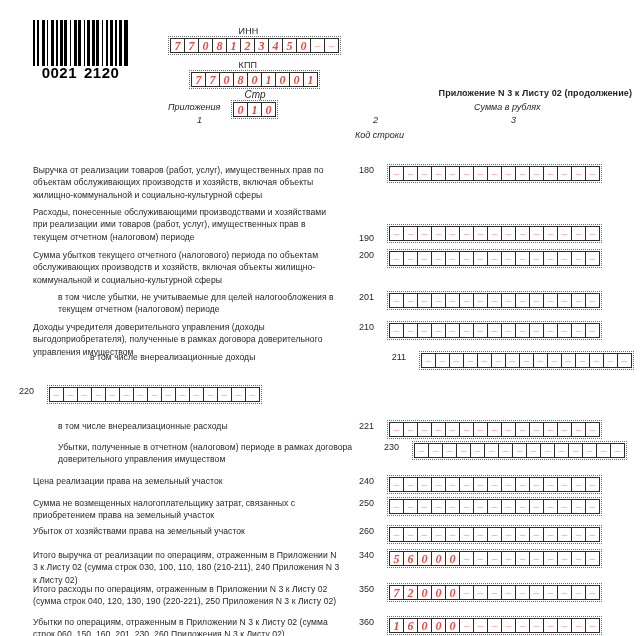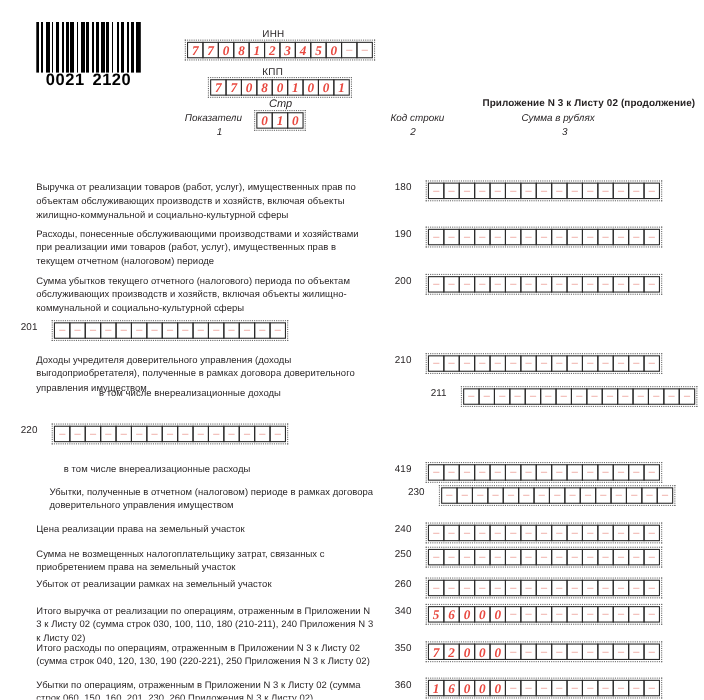--- a/index.html
+++ b/index.html
@@ -139,21 +139,21 @@
     font-size: 9px;
     font-style: italic;
     color: #231f20;
     white-space: nowrap;
   }
   .ch-label { top: 0; }
   .ch-num { top: 13px; }
 
   .ch-pokaz { left: 168px; }
   .ch-pokaz-n { left: 197px; }
-  .ch-kod { left: 355px; }
+  .ch-kod { left: 355px; margin-top: 28px; }
   .ch-kod-n { left: 373px; }
   .ch-summa { left: 474px; }
   .ch-summa-n { left: 511px; }
 
   .row {
     position: relative;
     display: flex;
     align-items: flex-start;
   }
   .row-text {
@@ -230,21 +230,21 @@
           <div class="cell">0</div>
         </div>
     </div>
   </div>
 
   <div class="appendix-caption">Приложение N 3 к Листу 02 (продолжение)</div>
 </div>
 
 <div class="table">
   <div class="col-head">
-    <div class="ch ch-label ch-pokaz">Показатели</div>
+    <div class="ch ch-label ch-pokaz">Приложения</div>
     <div class="ch ch-num ch-pokaz-n">1</div>
     <div class="ch ch-label ch-kod">Код строки</div>
     <div class="ch ch-num ch-kod-n">2</div>
     <div class="ch ch-label ch-summa">Сумма в рублях</div>
     <div class="ch ch-num ch-summa-n">3</div>
   </div>
 
   <div id="rows-container" style="position: relative; height: 540px;">
       <div class="row" style="position: absolute; left: 0px; top: 34px;">
         <div class="row-text">Выручка от реализации товаров (работ, услуг), имущественных прав по объектам обслуживающих производств и хозяйств, включая объекты жилищно-коммунальной и социально-культурной сферы</div>
@@ -262,21 +262,21 @@
             <div class="cell dash">–</div>
             <div class="cell dash">–</div>
             <div class="cell dash">–</div>
             <div class="cell dash">–</div>
             <div class="cell dash">–</div>
             <div class="cell dash">–</div>
             <div class="cell dash">–</div>
           </div>
         </div>
       </div>
-      <div class="row" style="position: absolute; left: 0px; top: 76px;">
+      <div class="row" style="position: absolute; left: 0px; top: 76px; align-items: flex-end;">
         <div class="row-text">Расходы, понесенные обслуживающими производствами и хозяйствами при реализации ими товаров (работ, услуг), имущественных прав в текущем отчетном (налоговом) периоде</div>
         <div class="row-code">190</div>
         <div class="row-cells">
           <div class="cells">
             <div class="cell dash">–</div>
             <div class="cell dash">–</div>
             <div class="cell dash">–</div>
             <div class="cell dash">–</div>
             <div class="cell dash">–</div>
             <div class="cell dash">–</div>
@@ -309,20 +309,21 @@
             <div class="cell dash">–</div>
             <div class="cell dash">–</div>
             <div class="cell dash">–</div>
             <div class="cell dash">–</div>
             <div class="cell dash">–</div>
             <div class="cell dash">–</div>
           </div>
         </div>
       </div>
       <div class="row" style="position: absolute; left: 0px; top: 161px;">
+        <div class="row-text indent">в том числе убытки, не учитываемые для целей налогообложения в текущем отчетном (налоговом) периоде</div>
         <div class="row-code">201</div>
         <div class="row-cells">
           <div class="cells">
             <div class="cell dash">–</div>
             <div class="cell dash">–</div>
             <div class="cell dash">–</div>
             <div class="cell dash">–</div>
             <div class="cell dash">–</div>
             <div class="cell dash">–</div>
             <div class="cell dash">–</div>
@@ -400,42 +401,42 @@
             <div class="cell dash">–</div>
             <div class="cell dash">–</div>
             <div class="cell dash">–</div>
             <div class="cell dash">–</div>
             <div class="cell dash">–</div>
           </div>
         </div>
       </div>
       <div class="row" style="position: absolute; left: 0px; top: 290px;">
         <div class="row-text indent">в том числе внереализационные расходы</div>
-        <div class="row-code">419</div>
-        <div class="row-cells">
-          <div class="cells">
-            <div class="cell dash">–</div>
-            <div class="cell dash">–</div>
-            <div class="cell dash">–</div>
-            <div class="cell dash">–</div>
-            <div class="cell dash">–</div>
-            <div class="cell dash">–</div>
-            <div class="cell dash">–</div>
-            <div class="cell dash">–</div>
-            <div class="cell dash">–</div>
-            <div class="cell dash">–</div>
-            <div class="cell dash">–</div>
-            <div class="cell dash">–</div>
-            <div class="cell dash">–</div>
-            <div class="cell dash">–</div>
-            <div class="cell dash">–</div>
-          </div>
-        </div>
-      </div>
-      <div class="row" style="position: absolute; left: 12px; top: 311px;">
+        <div class="row-code">221</div>
+        <div class="row-cells">
+          <div class="cells">
+            <div class="cell dash">–</div>
+            <div class="cell dash">–</div>
+            <div class="cell dash">–</div>
+            <div class="cell dash">–</div>
+            <div class="cell dash">–</div>
+            <div class="cell dash">–</div>
+            <div class="cell dash">–</div>
+            <div class="cell dash">–</div>
+            <div class="cell dash">–</div>
+            <div class="cell dash">–</div>
+            <div class="cell dash">–</div>
+            <div class="cell dash">–</div>
+            <div class="cell dash">–</div>
+            <div class="cell dash">–</div>
+            <div class="cell dash">–</div>
+          </div>
+        </div>
+      </div>
+      <div class="row" style="position: absolute; left: 0px; top: 311px; padding-left: 25px;">
         <div class="row-text">Убытки, полученные в отчетном (налоговом) периоде в рамках договора доверительного управления имуществом</div>
         <div class="row-code">230</div>
         <div class="row-cells">
           <div class="cells">
             <div class="cell dash">–</div>
             <div class="cell dash">–</div>
             <div class="cell dash">–</div>
             <div class="cell dash">–</div>
             <div class="cell dash">–</div>
             <div class="cell dash">–</div>
@@ -491,21 +492,21 @@
             <div class="cell dash">–</div>
             <div class="cell dash">–</div>
             <div class="cell dash">–</div>
             <div class="cell dash">–</div>
             <div class="cell dash">–</div>
             <div class="cell dash">–</div>
           </div>
         </div>
       </div>
       <div class="row" style="position: absolute; left: 0px; top: 395px;">
-        <div class="row-text">Убыток от реализации рамках на земельный участок</div>
+        <div class="row-text">Убыток от хозяйствами права на земельный участок</div>
         <div class="row-code">260</div>
         <div class="row-cells">
           <div class="cells">
             <div class="cell dash">–</div>
             <div class="cell dash">–</div>
             <div class="cell dash">–</div>
             <div class="cell dash">–</div>
             <div class="cell dash">–</div>
             <div class="cell dash">–</div>
             <div class="cell dash">–</div>

